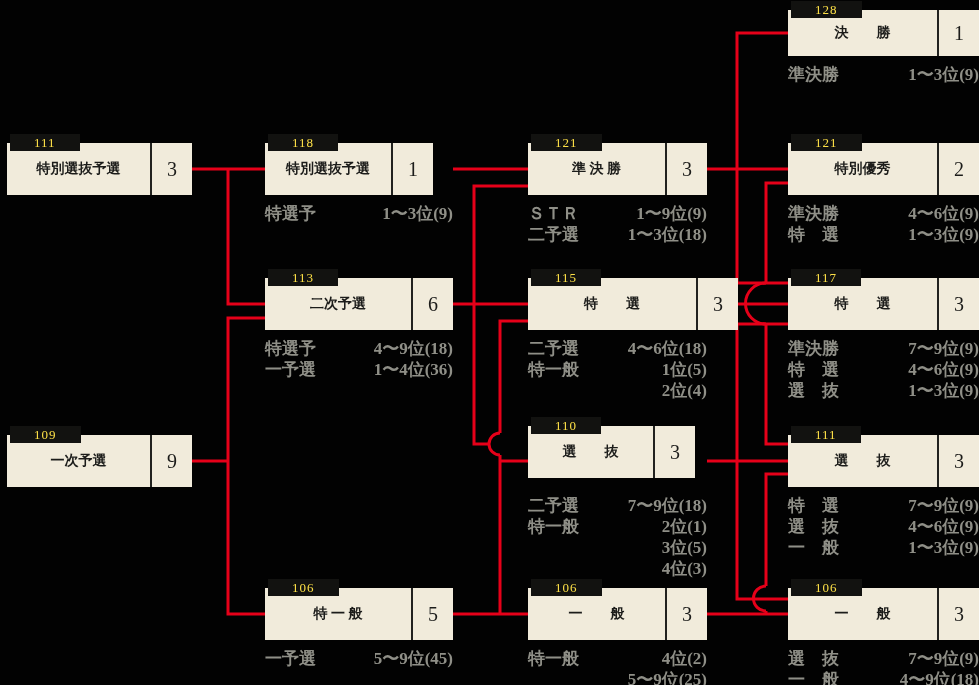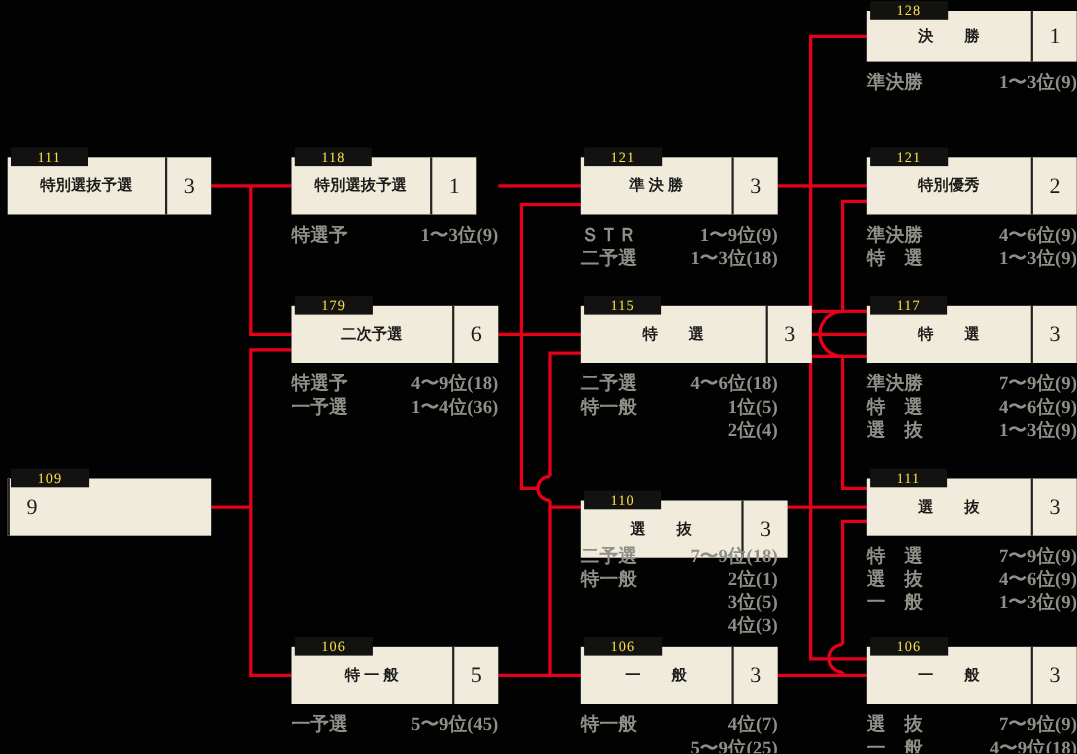--- a/index.html
+++ b/index.html
@@ -57,34 +57,35 @@
   </svg>
 
   <div class="box" style="left:7px;top:143px;width:185px">
     <div class="badge">111</div>
     <div class="title">特別選抜予選</div>
     <div class="val">3</div>
   </div>
 
   <div class="box" style="left:7px;top:435px;width:185px">
     <div class="badge">109</div>
+    <div class="title">一次予選</div>
     <div class="val">9</div>
   </div>
 
   <div class="box" style="left:265px;top:143px;width:168px">
     <div class="badge">118</div>
     <div class="title">特別選抜予選</div>
     <div class="val">1</div>
   </div>
   <div class="notes" style="left:265px;top:203px;width:188px">
     <div class="note-row"><span>特選予</span><span>1〜3位(9)</span></div>
   </div>
 
   <div class="box" style="left:265px;top:278px;width:188px">
-    <div class="badge">179</div>
+    <div class="badge">113</div>
     <div class="title">二次予選</div>
     <div class="val">6</div>
   </div>
   <div class="notes" style="left:265px;top:338px;width:188px">
     <div class="note-row"><span>特選予</span><span>4〜9位(18)</span></div>
     <div class="note-row"><span>一予選</span><span>1〜4位(36)</span></div>
   </div>
 
   <div class="box" style="left:265px;top:588px;width:188px">
     <div class="badge">106</div>
@@ -109,39 +110,39 @@
     <div class="badge">115</div>
     <div class="title">特　　選</div>
     <div class="val">3</div>
   </div>
   <div class="notes" style="left:528px;top:338px;width:179px">
     <div class="note-row"><span>二予選</span><span>4〜6位(18)</span></div>
     <div class="note-row"><span>特一般</span><span>1位(5)</span></div>
     <div class="note-row"><span></span><span>2位(4)</span></div>
   </div>
 
-  <div class="box" style="left:528px;top:455px;width:188px">
+  <div class="box" style="left:528px;top:426px;width:167px">
     <div class="badge">110</div>
     <div class="title">選　　抜</div>
     <div class="val">3</div>
   </div>
   <div class="notes" style="left:528px;top:495px;width:179px">
     <div class="note-row"><span>二予選</span><span>7〜9位(18)</span></div>
     <div class="note-row"><span>特一般</span><span>2位(1)</span></div>
     <div class="note-row"><span></span><span>3位(5)</span></div>
     <div class="note-row"><span></span><span>4位(3)</span></div>
   </div>
 
   <div class="box" style="left:528px;top:588px;width:179px">
     <div class="badge">106</div>
     <div class="title">一　　般</div>
     <div class="val">3</div>
   </div>
   <div class="notes" style="left:528px;top:648px;width:179px">
-    <div class="note-row"><span>特一般</span><span>4位(7)</span></div>
+    <div class="note-row"><span>特一般</span><span>4位(2)</span></div>
     <div class="note-row"><span></span><span>5〜9位(25)</span></div>
   </div>
 
   <div class="box" style="left:788px;top:10px;width:191px;height:46px">
     <div class="badge">128</div>
     <div class="title">決　　勝</div>
     <div class="val">1</div>
   </div>
   <div class="notes" style="left:788px;top:64px;width:191px">
     <div class="note-row"><span>準決勝</span><span>1〜3位(9)</span></div>

